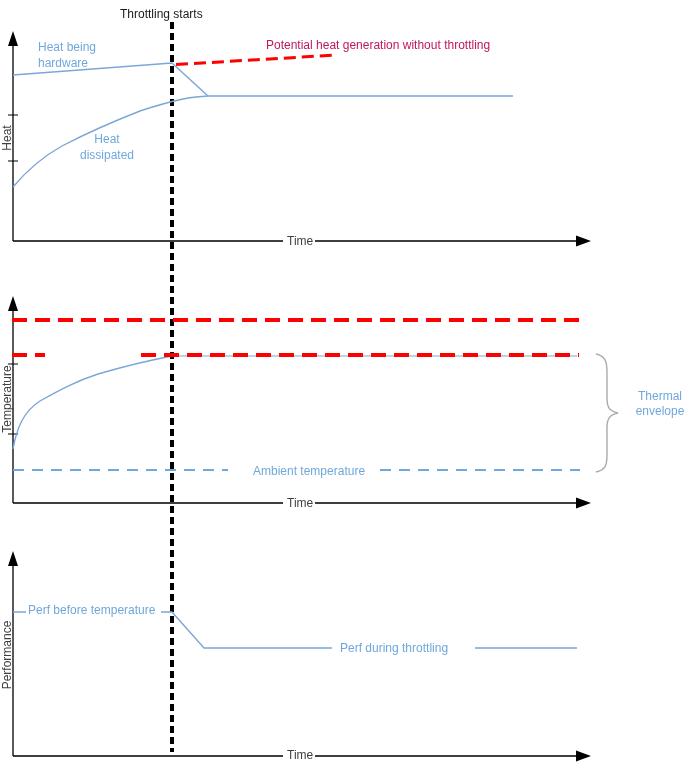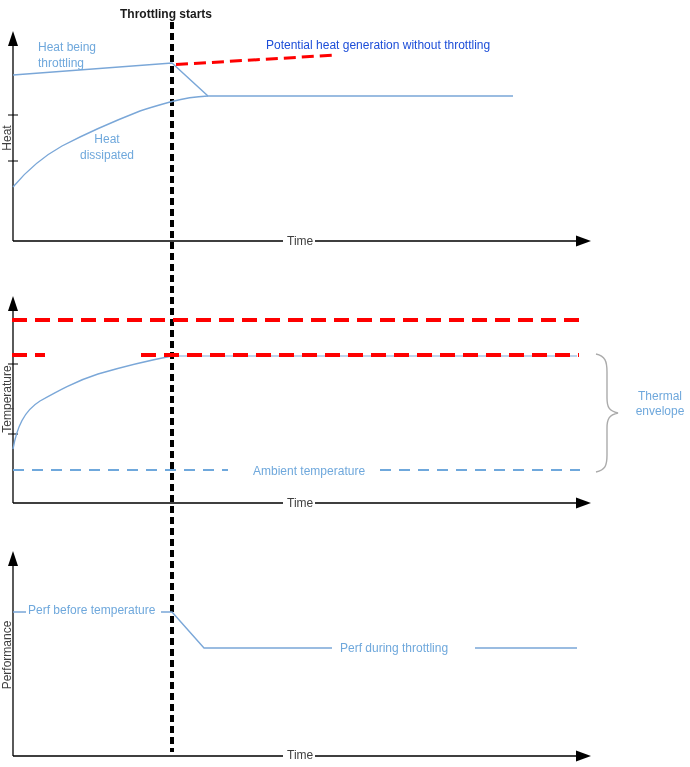--- a/index.html
+++ b/index.html
@@ -6,21 +6,21 @@
   .canvas{
     position:relative;width:690px;height:767px;background:#ffffff;overflow:hidden;
     font-family:"Liberation Sans",sans-serif;
   }
   .canvas svg{position:absolute;left:0;top:0;}
   .lbl{
     position:absolute;font-size:12px;line-height:16px;white-space:pre-line;
     font-family:"Liberation Sans",sans-serif;
   }
   .blue{color:#6FA8DC;}
-  .red{color:#1d4ed8;}
+  .red{color:#be185d;}
   .gray{color:#3F3F3F;}
   .black{color:#1A1A1A;}
   .ctr{text-align:center;}
   .lh15{line-height:15px;}
   .rot{transform:rotate(-90deg);transform-origin:center;text-align:center;}
 </style>
 </head>
 <body>
 
 <div class="canvas">
@@ -53,23 +53,23 @@
     <path d="M596,354 C605,356 607,361 607,372 L607,398 C607,407 609,411 618,413 C609,415 607,419 607,428 L607,455 C607,466 605,470 596,472" stroke="#ABABAB" stroke-width="1.4" fill="none"></path>
 
     <path d="M13,565 V756" stroke="#000000" stroke-width="1.3" fill="none"></path>
     <polygon points="13,551 8,566 18,566" fill="#000000"></polygon>
     <path d="M13,756 H283 M315,756 H577" stroke="#000000" stroke-width="1.3" fill="none"></path>
     <polygon points="591,756 576,750.5 576,761.5" fill="#000000"></polygon>
 
     <path d="M13,612 H26 M161,612 H172 L204,648 H332 M475,648 H577" stroke="#7AA7D8" stroke-width="1.4" fill="none"></path>
   </svg>
 
-  <div class="lbl black" style="left:120px;top:6px;font-weight:bold;">Throttling starts</div>
+  <div class="lbl black" style="left:120px;top:6px;">Throttling starts</div>
   <div class="lbl blue" style="left:38px;top:39px;">Heat being
-throttling</div>
+hardware</div>
   <div class="lbl blue ctr" style="left:72px;top:131px;width:70px;">Heat
 dissipated</div>
   <div class="lbl red" style="left:266px;top:37px;">Potential heat generation without throttling</div>
   <div class="lbl gray rot" style="left:-34px;top:131px;width:80px;height:14px;">Heat</div>
   <div class="lbl gray" style="left:287px;top:233px;">Time</div>
 
   <div class="lbl blue" style="left:253px;top:463px;">Ambient temperature</div>
   <div class="lbl blue ctr lh15" style="left:629px;top:389px;width:62px;">Thermal
 envelope</div>
   <div class="lbl gray rot" style="left:-49px;top:392px;width:110px;height:14px;">Temperature</div>

